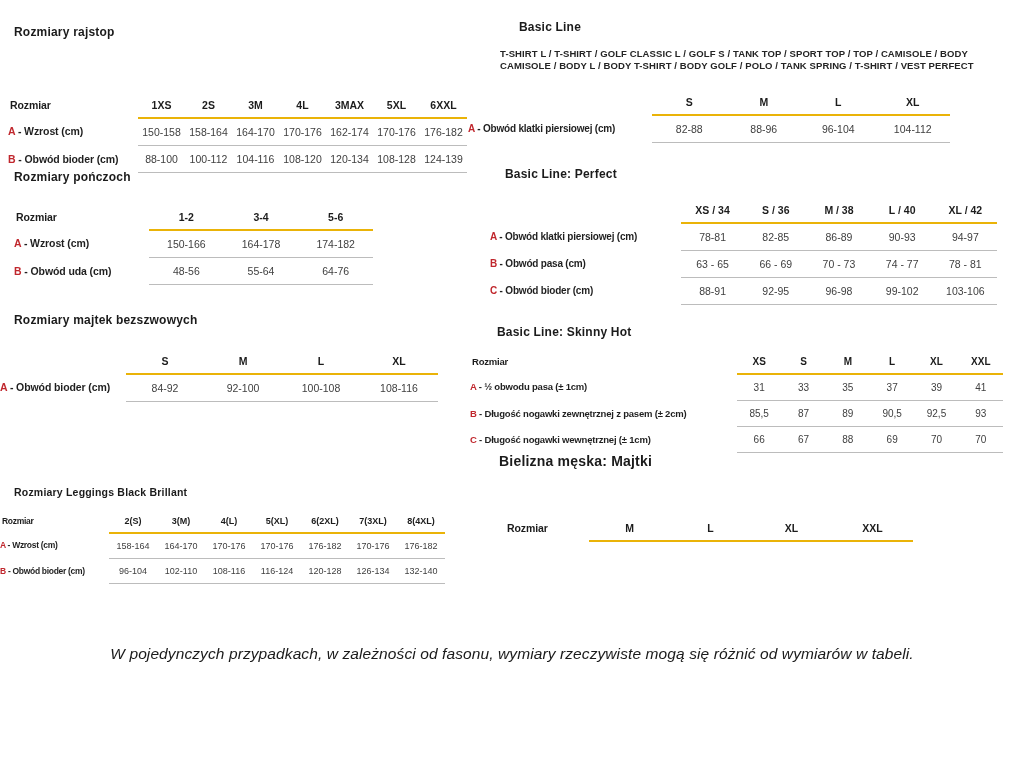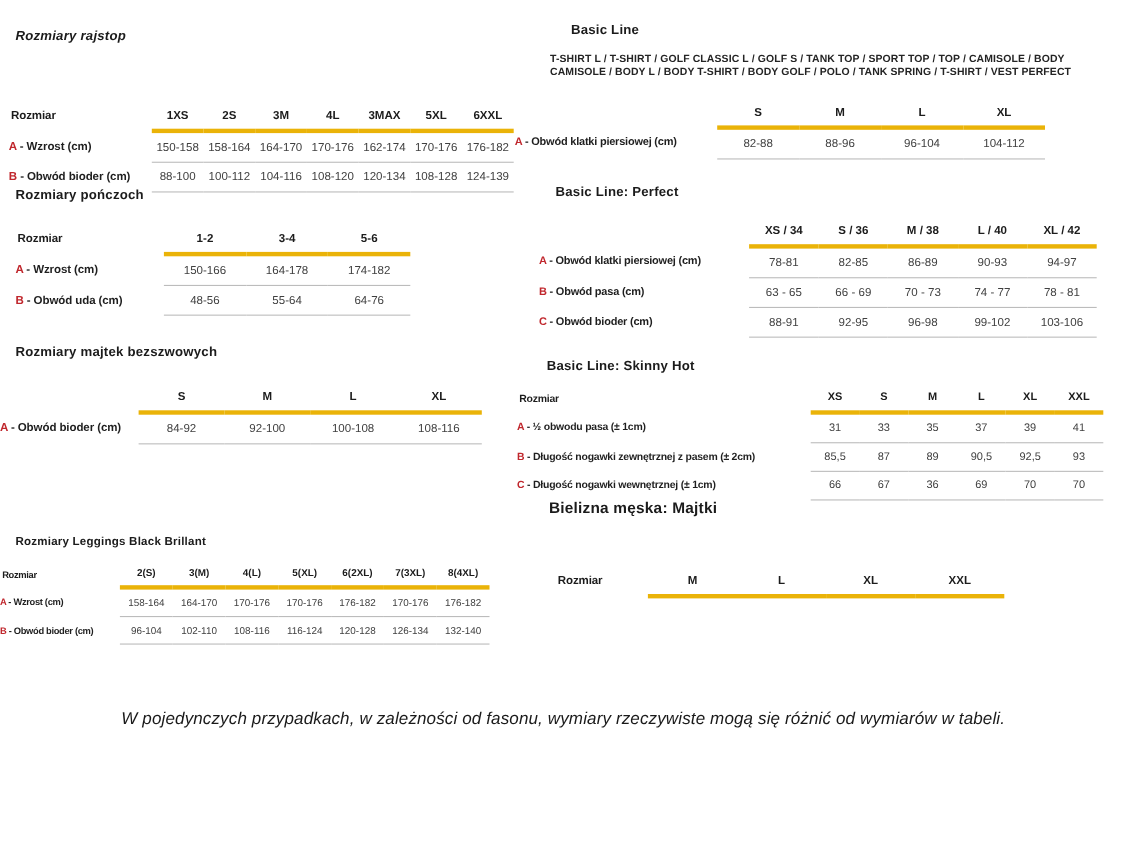--- a/index.html
+++ b/index.html
@@ -12,42 +12,42 @@
   .ttl.big{font-size:14px;}
   .products{
     position:absolute;font-weight:bold;font-size:9.5px;line-height:1.3;
     color:#242424;letter-spacing:.1px;
   }
   .tbl{position:absolute;display:table;table-layout:fixed;border-collapse:collapse;font-size:10.5px;}
   .trow{display:table-row;}
   .tcell{display:table-cell;text-align:center;vertical-align:middle;}
   .lblcell{width:var(--lblw);text-align:left;padding-right:10px;font-weight:bold;color:#1f1f1f;line-height:1.25;letter-spacing:-.1px;}
   .hrow .tcell{font-weight:bold;color:#1c1c1c;padding:4px 2px 6px 2px;}
-  .hrow .colcell{border-bottom:4px solid #eab308;}
+  .hrow .colcell{border-bottom:2px solid #eab308;}
   .drow .colcell{border-bottom:1px solid #bcbcbc;padding:7px 2px;color:#404040;}
   .drow .lblcell{padding-top:7px;padding-bottom:7px;}
   .ltr{font-weight:bold;color:var(--red,#c0272d);}
   
   #tbl-leggings{font-size:9px;}
   #tbl-leggings .lblcell{letter-spacing:-.3px;font-size:8.5px;}
   #tbl-skinny{font-size:10px;}
   #tbl-skinny .lblcell{font-size:9.5px;letter-spacing:-.2px;}
   #tbl-basic .lblcell, #tbl-perfect .lblcell{font-size:10px;letter-spacing:-.2px;}
   #tbl-bielizna .drow .lblcell{font-size:10px;}
   .note{
     position:absolute;left:0;width:1024px;text-align:center;
     font-style:italic;font-size:15.5px;color:#1a1a1a;letter-spacing:.1px;
   }
 </style>
 </head>
 <body>
 
 <div id="stage">
 
-  <div class="ttl" style="left:14px;top:25px;font-style:italic;">Rozmiary rajstop</div>
+  <div class="ttl" style="left:14px;top:25px;">Rozmiary rajstop</div>
   <div class="tbl" id="tbl-rajstop" style="left:8px;top:95px;width:459px;--lblw:126px;">
       <div class="trow hrow">
         <div class="tcell lblcell">Rozmiar</div>
         <div class="tcell colcell">1XS</div>
         <div class="tcell colcell">2S</div>
         <div class="tcell colcell">3M</div>
         <div class="tcell colcell">4L</div>
         <div class="tcell colcell">3MAX</div>
         <div class="tcell colcell">5XL</div>
         <div class="tcell colcell">6XXL</div>
@@ -229,21 +229,21 @@
         <div class="tcell colcell">87</div>
         <div class="tcell colcell">89</div>
         <div class="tcell colcell">90,5</div>
         <div class="tcell colcell">92,5</div>
         <div class="tcell colcell">93</div>
       </div>
       <div class="trow drow">
         <div class="tcell lblcell"><span class="ltr">C</span> - Długość nogawki wewnętrznej (± 1cm)</div>
         <div class="tcell colcell">66</div>
         <div class="tcell colcell">67</div>
-        <div class="tcell colcell">36</div>
+        <div class="tcell colcell">88</div>
         <div class="tcell colcell">69</div>
         <div class="tcell colcell">70</div>
         <div class="tcell colcell">70</div>
       </div>
     </div>
 
   <div class="ttl big" style="left:499px;top:453px;">Bielizna męska: Majtki</div>
   <div class="tbl" id="tbl-bielizna" style="left:505px;top:518px;width:408px;--lblw:80px;">
       <div class="trow hrow">
         <div class="tcell lblcell">Rozmiar</div>

